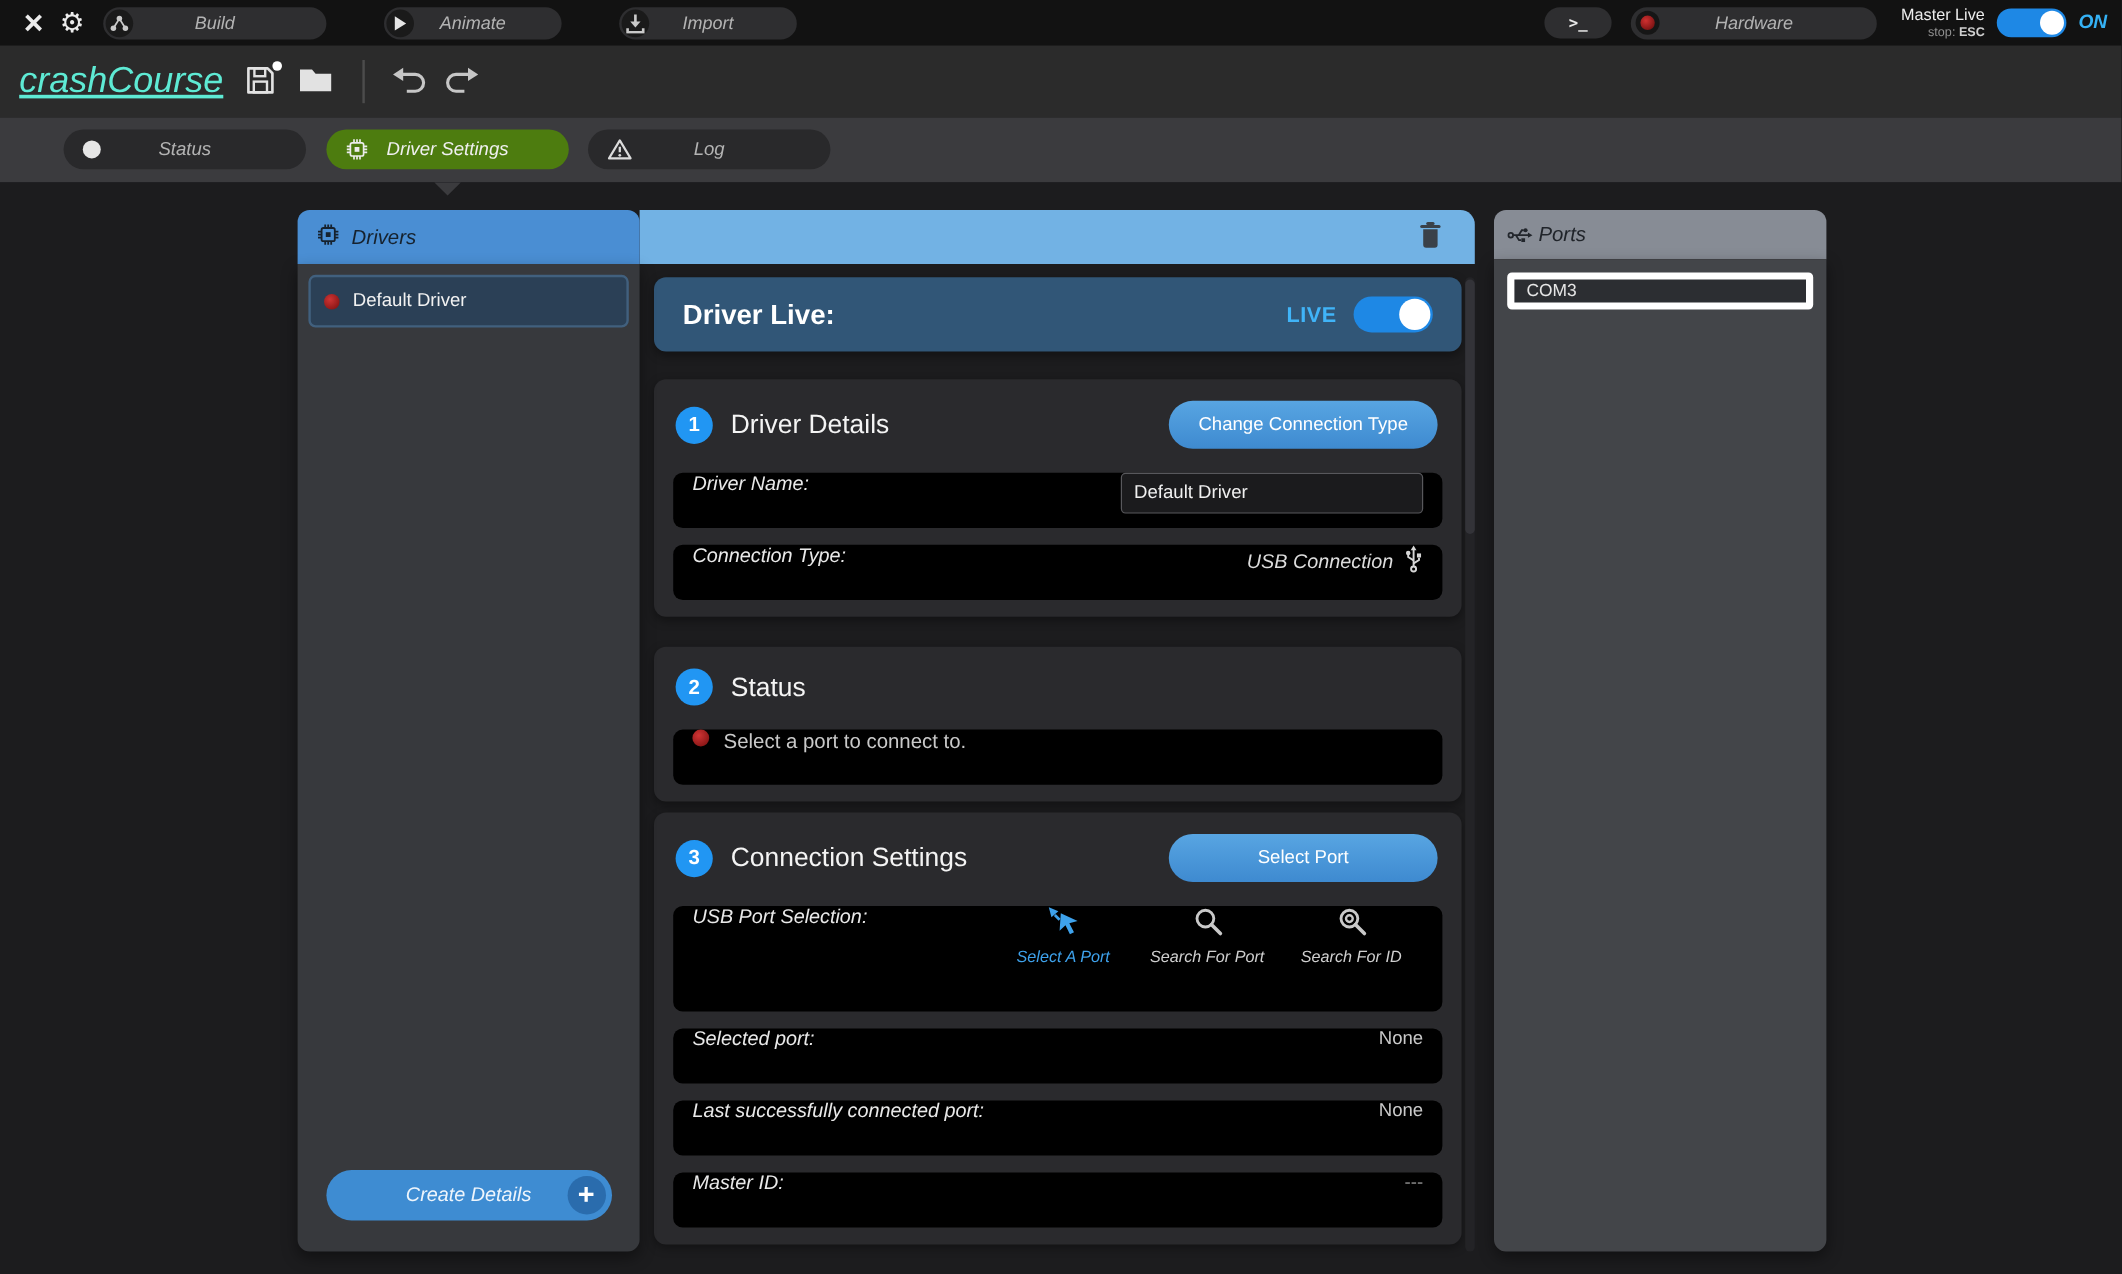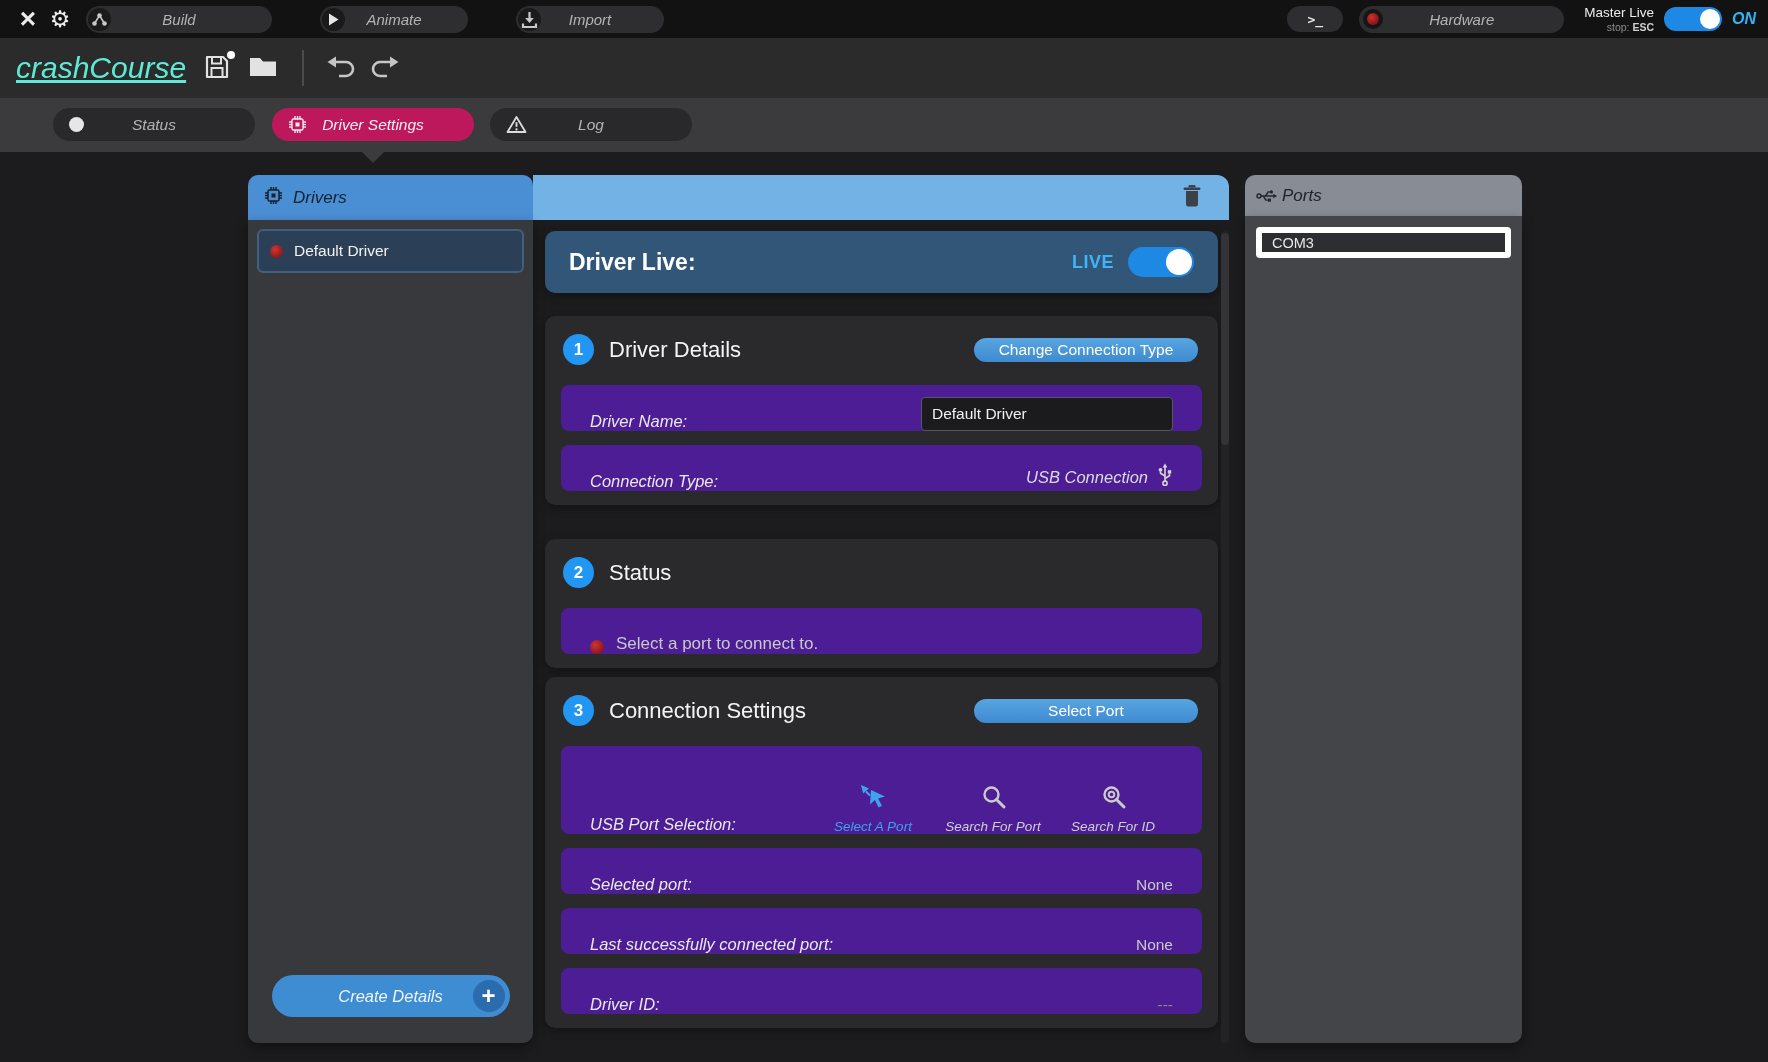--- a/index.html
+++ b/index.html
@@ -32,21 +32,21 @@
   
   .titlebar { height:60px; background:#2b2b2b; display:flex; align-items:center; padding:0 16px; }
   .project-title { font-size:30px; font-style:italic; color:#5eead4;text-decoration:underline; }
   .title-icon { background:transparent; border:none; cursor:pointer; display:flex; align-items:center; justify-content:center; position:relative; margin-left:18px; }
   .save-badge { position:absolute; top:-3px; right:-5px; width:8px; height:8px; border-radius:50%; background:#fff; }
   .vdiv { width:2px; height:36px; background:#4c4c4c; margin-left:24px; }
 
   
   .tabbar { height:54px; background:#3b3b3e; position:relative; }
   .tab { position:absolute; top:10px; height:33px; width:202px; border-radius:17px; background:#29292b; border:none; color:#b3b3b3; font-style:italic; font-size:15.5px; display:flex; align-items:center; justify-content:center; cursor:pointer; }
-  .tab.active { background:#be185d; color:#f0f0f0; }
+  .tab.active { background:#4d7c0f; color:#f0f0f0; }
   .tab-icon { position:absolute; left:16px; display:flex; align-items:center; }
   .status-dot-icon { width:15px; height:15px; border-radius:50%; background:#e6e6e6; }
   .tab-notch { position:absolute; bottom:-11px; left:362px; width:0; height:0; border-left:11px solid transparent; border-right:11px solid transparent; border-top:11px solid #3b3b3e; z-index:6; }
 
   
   .content { position:relative; height:910px; background:#1c1c1e; }
 
   .editor-strip { position:absolute; left:533px; top:23px; width:696px; height:45px; background:#72b2e4; border-radius:0 12px 0 0; }
   .trash-btn { position:absolute; right:26px; top:9px; background:transparent; border:none; cursor:pointer; }
 
@@ -62,23 +62,23 @@
   
   .live-bar { position:absolute; left:545px; top:79px; width:673px; height:62px; background:#315677; border-radius:10px; display:flex; align-items:center; padding:0 24px; box-shadow:0 3px 8px rgba(0,0,0,.35); }
   .live-label { font-size:23px; font-weight:bold; color:#ffffff; }
   .live-state { margin-left:auto; color:#40b4f8; font-weight:bold; font-size:18px; letter-spacing:.5px; margin-right:14px; }
 
   .section { position:absolute; left:545px; width:673px; background:#2a2a2d; border-radius:10px; padding-bottom:14px; box-shadow:0 3px 8px rgba(0,0,0,.35); }
   #sec-details { top:164px; } #sec-status { top:387px; } #sec-connection { top:525px; }
   .sec-header { display:flex; align-items:center; gap:15px; padding:18px 20px 6px 18px; }
   .sec-num { width:31px; height:31px; flex:none; border-radius:50%; background:#2196f3; color:#fff; font-weight:bold; font-size:17px; display:flex; align-items:center; justify-content:center; }
   .sec-title { font-size:22px; color:#f4f4f4; }
-  .sec-btn { margin-left:auto; width:224px; height:24px; border:none; border-radius:20px; background:linear-gradient(#58a5e2,#3e8ad0); color:#fff; font-size:15.5px; cursor:pointer; }
-
-  .row { margin:14px 16px 0; min-height:46px; background:#4c1d95; border-radius:8px; display:flex; align-items:flex-end; padding:0 29px; }
+  .sec-btn { margin-left:auto; width:224px; height:40px; border:none; border-radius:20px; background:linear-gradient(#58a5e2,#3e8ad0); color:#fff; font-size:15.5px; cursor:pointer; }
+
+  .row { margin:14px 16px 0; min-height:46px; background:#000000; border-radius:8px; display:flex; align-items:flex-start; padding:0 16px; }
   .row-label { font-style:italic; color:#e9e9e9; font-size:16.5px; }
   .row-value { margin-left:auto; color:#c9c9c9; font-size:15.5px; }
   .row-value.dim { color:#8a8a8a; }
   .name-input { margin-left:auto; width:252px; height:34px; background:#1b1b1d; border:1px solid #58585c; border-radius:4px; color:#f0f0f0; font-size:15.5px; padding:0 10px; }
   .usb-value { margin-left:auto; display:flex; align-items:center; gap:9px; color:#dcdcdc; font-style:italic; font-size:16.5px; cursor:pointer; }
   .status-msg { color:#c9c9c9; font-size:17px; margin-left:12px; }
 
   .usb-row { height:88px; }
   .usb-options { margin-left:auto; display:flex; }
   .usb-opt { width:120px; display:flex; flex-direction:column; align-items:center; gap:5px; background:transparent; border:none; cursor:pointer; }
@@ -395,21 +395,21 @@
 
       <div class="row">
         <span class="row-label">Selected port:</span>
         <span class="row-value">None</span>
       </div>
       <div class="row">
         <span class="row-label">Last successfully connected port:</span>
         <span class="row-value">None</span>
       </div>
       <div class="row">
-        <span class="row-label">Driver ID:</span>
+        <span class="row-label">Master ID:</span>
         <span class="row-value dim">---</span>
       </div>
     </section>
 
     <div class="editor-scrollbar">
       <div class="thumb"></div>
     </div>
   </main>
 
   <aside class="ports-panel">

